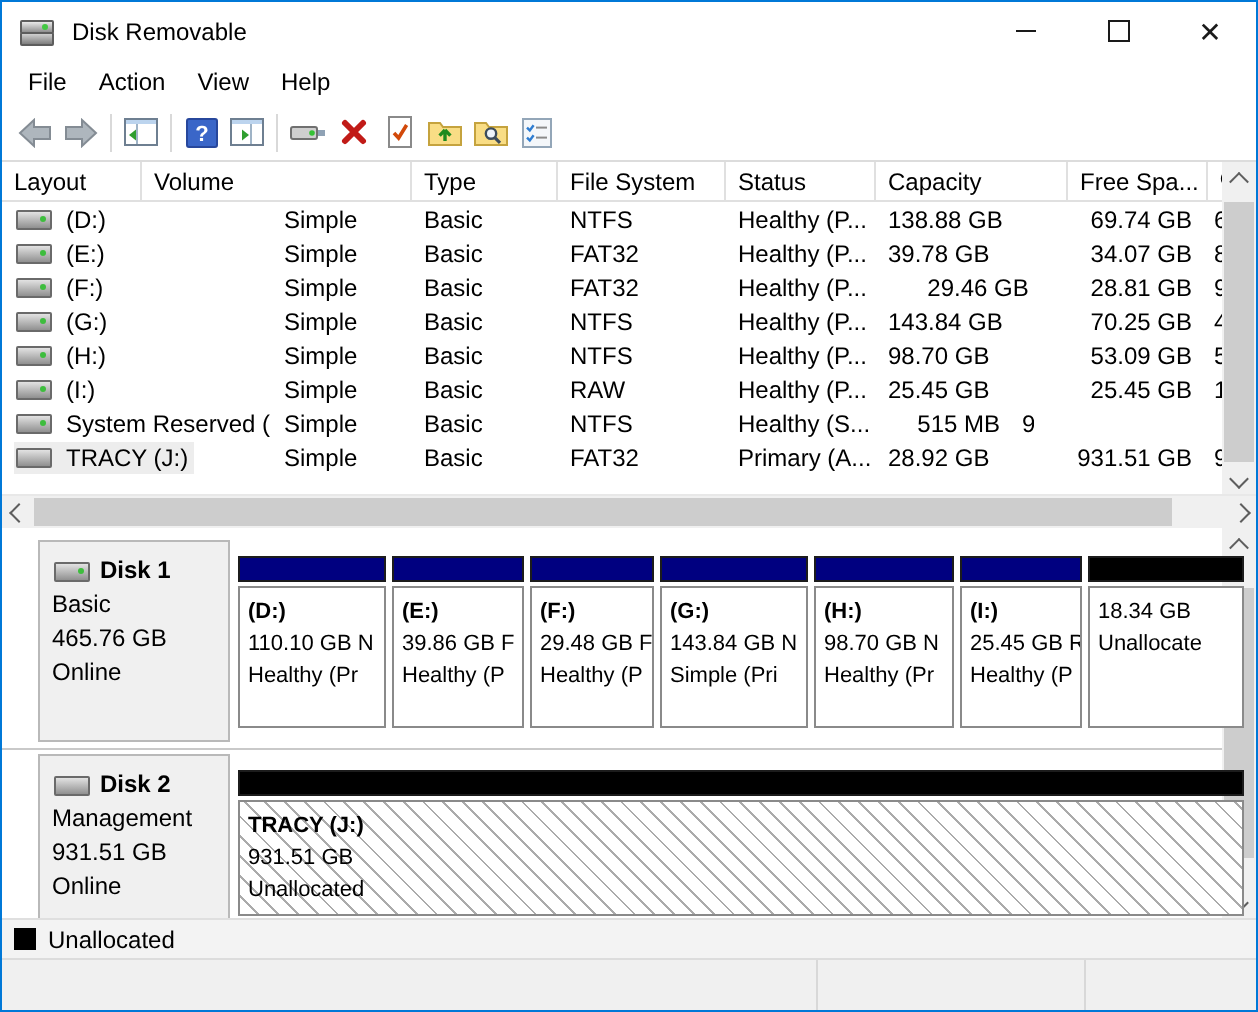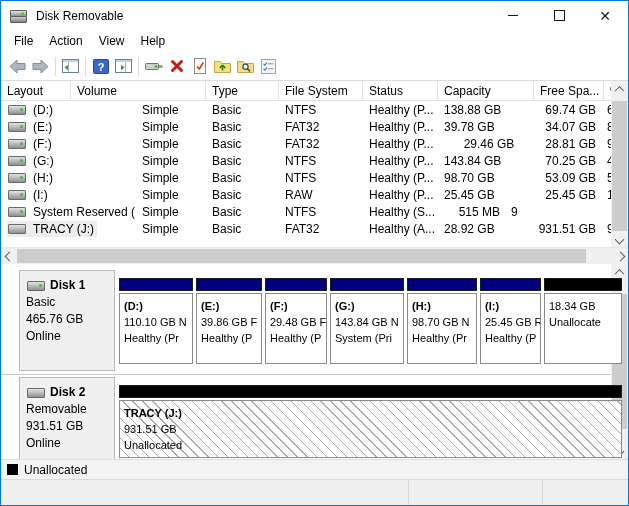--- a/index.html
+++ b/index.html
@@ -303,21 +303,21 @@
         <div class="lrow">
           <div class="cell volcell" style="width: 135px;">
             <span class="volhl sel">
               <span class="drive nodot"></span>
               <span>TRACY (J:)</span>
             </span>
           </div>
           <div class="cell" style="width: 70px;">Simple</div>
           <div class="cell" style="width: 73px;">Basic</div>
           <div class="cell" style="width: 84px;">FAT32</div>
-          <div class="cell" style="width: 75px;">Healthy (A...</div>
+          <div class="cell" style="width: 75px;">Primary (A...</div>
           <div class="cell" style="width: 96px;">28.92 GB</div>
           <div class="cell right" style="width: 70px;">931.51 GB</div>
           <div class="cell partial" style="width: 9px;">9</div>
         </div>
       </div>
     <div class="vscroll" style="height:166px;">
       <span class="sbtn" style="top:0;">
           <i class="chev up"></i>
         </span>
       <div class="vthumb" style="top:20px;height:130px;"></div>
@@ -381,21 +381,21 @@
               <div class="ttl">(F:)</div>
               <div>29.48 GB F</div>
               <div>Healthy (P</div>
             </div>
           </div>
           <div class="part" style="width: 74px;">
             <div class="pbar" style="background: rgb(0, 0, 128);"></div>
             <div class="pbody" style="height: 71px;">
               <div class="ttl">(G:)</div>
               <div>143.84 GB N</div>
-              <div>System (Pri</div>
+              <div>Simple (Pri</div>
             </div>
           </div>
           <div class="part" style="width: 70px;">
             <div class="pbar" style="background: rgb(0, 0, 128);"></div>
             <div class="pbody" style="height: 71px;">
               <div class="ttl">(H:)</div>
               <div>98.70 GB N</div>
               <div>Healthy (Pr</div>
             </div>
           </div>
@@ -416,21 +416,21 @@
             </div>
           </div>
         </div>
       </div>
       <div class="disk-row" style="top: 113px;">
         <div class="disk-label">
           <div class="disk-name">
             <span class="drive nodot"></span>
             <span>Disk 2</span>
           </div>
-          <div>Removable</div>
+          <div>Management</div>
           <div>931.51 GB</div>
           <div>Online</div>
         </div>
         <div class="strip">
           <div class="part" style="width: 503px;">
             <div class="pbar" style="background: rgb(0, 0, 0);"></div>
             <div class="pbody hatch" style="height: 58px;">
               <div class="ttl">TRACY  (J:)</div>
               <div>931.51 GB</div>
               <div>Unallocated</div>

